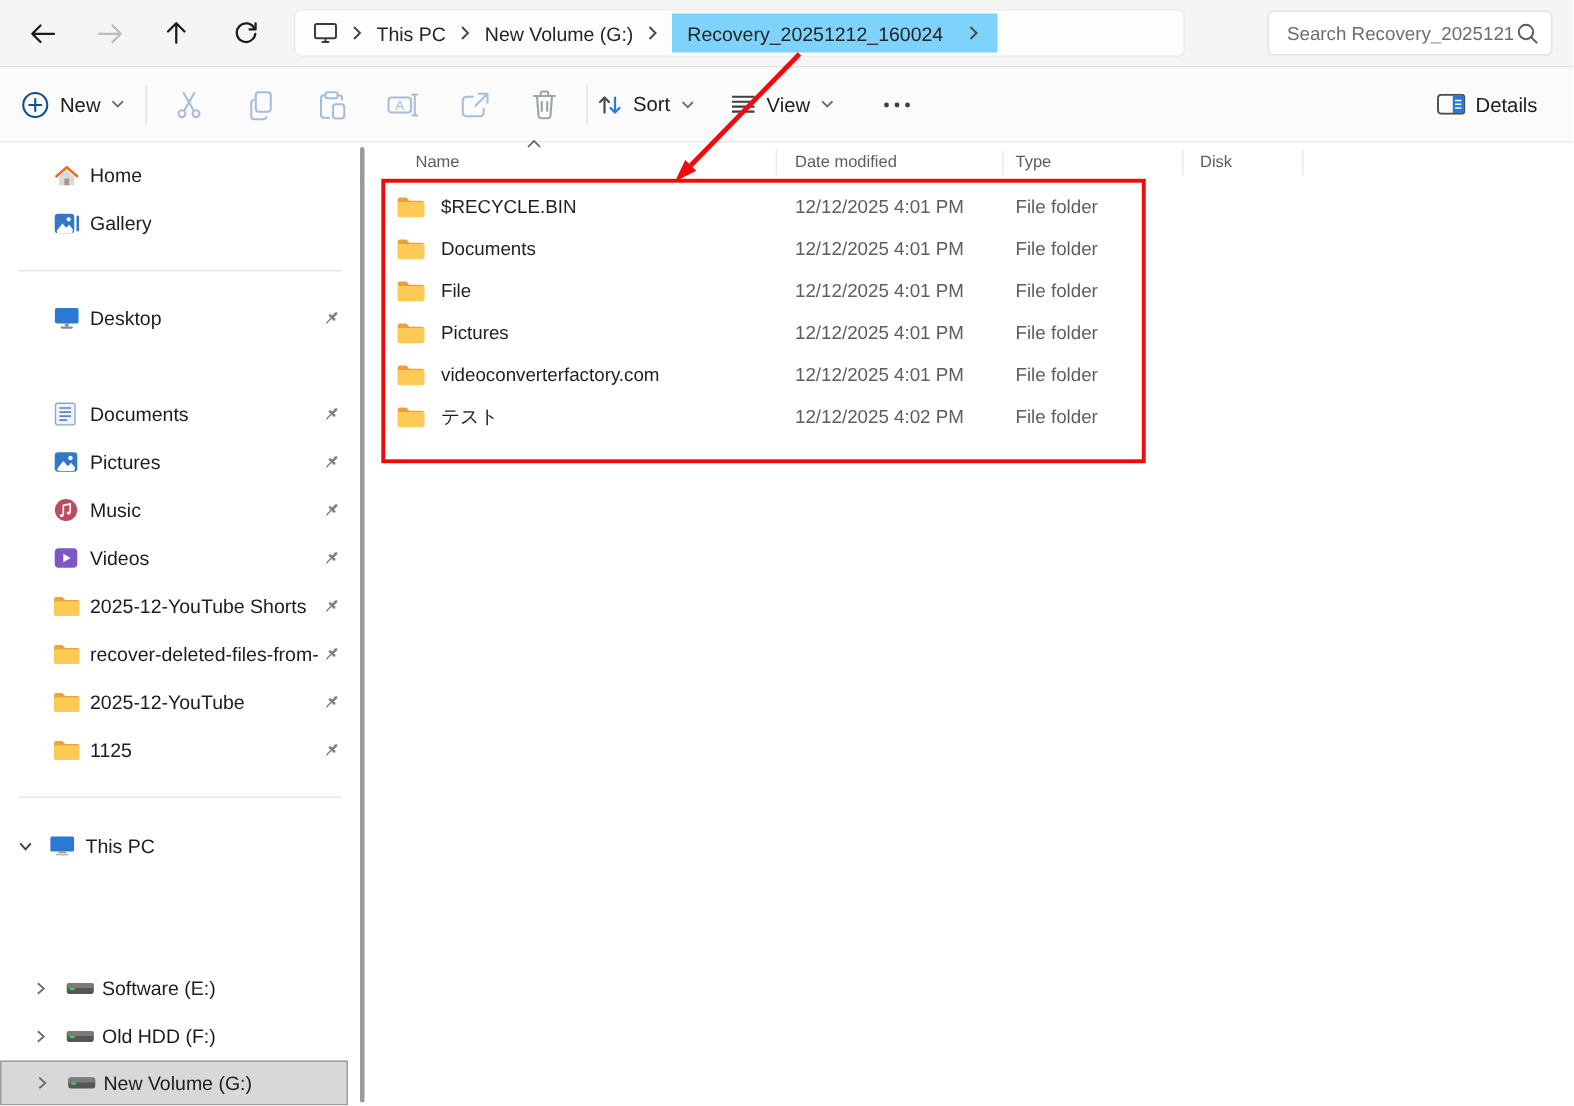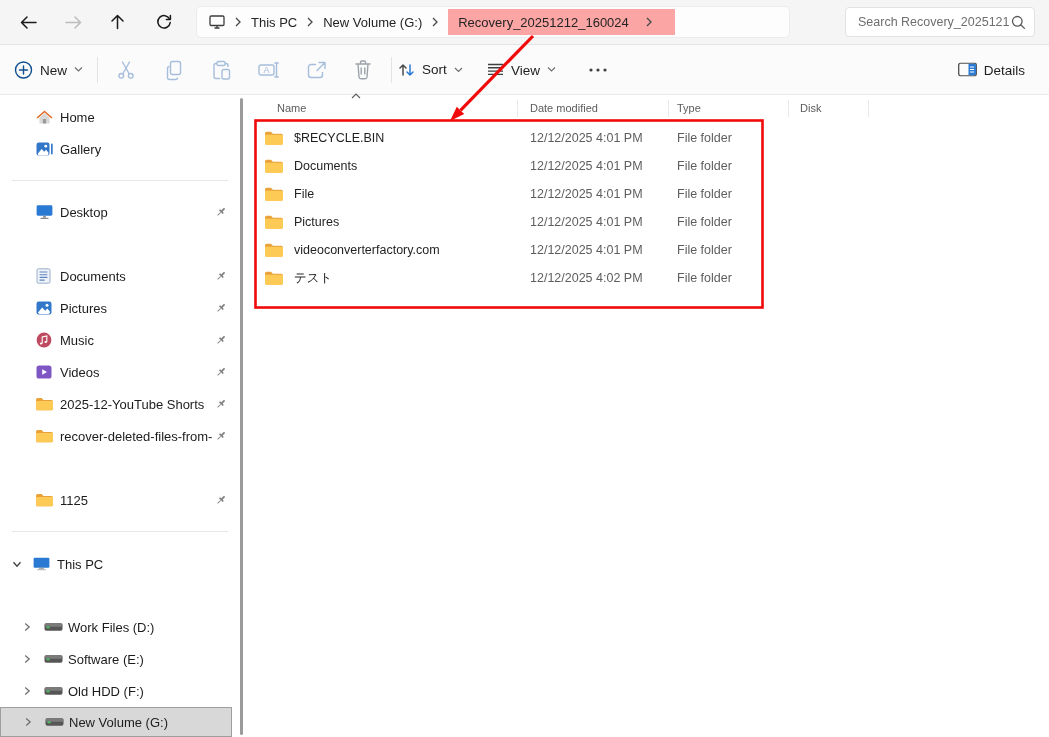--- a/index.html
+++ b/index.html
@@ -8,22 +8,22 @@
        -webkit-font-smoothing:antialiased;}
   
   .navbar{position:absolute;top:0;left:0;right:0;height:44px;background:#f5f5f5;
           border-bottom:1px solid #e3e3e3;}
   .navbtn{position:absolute;top:50%;transform:translateY(-50%);width:30px;height:30px;
           display:flex;align-items:center;justify-content:center;border-radius:4px;}
   .addressbar{position:absolute;left:196px;top:6px;width:594px;height:32px;background:#fdfdfd;
           border:1px solid #ececec;border-radius:5px;display:flex;align-items:center;
           padding-left:12px;box-sizing:border-box;gap:9px;font-size:13px;color:#242424;}
   .crumb{white-space:nowrap;cursor:default;}
-  .crumb-hl{background:#fca5a5;height:26px;display:flex;align-items:center;
-          padding:0 22px 0 10px;gap:16px;}
+  .crumb-hl{background:#7dd3fc;height:26px;display:flex;align-items:center;
+          padding:0 12px 0 10px;gap:16px;}
   .searchbox{position:absolute;left:845px;top:7px;width:190px;height:30px;background:#ffffff;
           border:1px solid #e2e2e2;border-radius:4px;display:flex;align-items:center;
           box-sizing:border-box;padding:0 8px 0 10px;}
   .searchbox input{flex:1;border:none;outline:none;background:transparent;font-size:12.5px;
           color:#6e6e6e;font-family:inherit;min-width:0;}
   
   .toolbar{position:absolute;top:45px;left:0;right:0;height:49px;background:#fbfbfb;
           border-bottom:1px solid #ebebeb;}
   .tbtn{position:absolute;top:50%;transform:translateY(-50%);display:flex;align-items:center;
           gap:7px;font-size:13.5px;color:#1d1d1d;}
@@ -359,20 +359,38 @@
     <span class="spin">
         <svg width="12" height="12" viewBox="0 0 12 12">
           <g fill="#7f7f7f" transform="rotate(45 6 6)">
             <rect x="5.1" y="0.8" width="1.8" height="5" rx="0.9"></rect>
             <rect x="3.2" y="4.6" width="5.6" height="1.7" rx="0.85"></rect>
             <rect x="5.55" y="6.3" width="0.9" height="4.6" rx="0.45"></rect>
           </g>
         </svg>
       </span>
   </div>
+  <div class="sitem" style="top:452px">
+    <span class="sic">
+        <svg width="17" height="13" viewBox="0 0 17 13">
+          <path d="M1.6.5h4.1l1.7 2h8a1.6 1.6 0 0 1 1.6 1.6v7.2a1.7 1.7 0 0 1-1.7 1.7H1.7A1.7 1.7 0 0 1 0 11.3V2.1A1.6 1.6 0 0 1 1.6.5z" fill="#e9a23b"></path>
+          <path d="M0 3.4h17v7.9a1.7 1.7 0 0 1-1.7 1.7H1.7A1.7 1.7 0 0 1 0 11.3z" fill="#fdca55"></path>
+        </svg>
+      </span>
+    <span class="slabel">2025-12-YouTube</span>
+    <span class="spin">
+        <svg width="12" height="12" viewBox="0 0 12 12">
+          <g fill="#7f7f7f" transform="rotate(45 6 6)">
+            <rect x="5.1" y="0.8" width="1.8" height="5" rx="0.9"></rect>
+            <rect x="3.2" y="4.6" width="5.6" height="1.7" rx="0.85"></rect>
+            <rect x="5.55" y="6.3" width="0.9" height="4.6" rx="0.45"></rect>
+          </g>
+        </svg>
+      </span>
+  </div>
   <div class="sitem" style="top:484px">
     <span class="sic">
         <svg width="17" height="13" viewBox="0 0 17 13">
           <path d="M1.6.5h4.1l1.7 2h8a1.6 1.6 0 0 1 1.6 1.6v7.2a1.7 1.7 0 0 1-1.7 1.7H1.7A1.7 1.7 0 0 1 0 11.3V2.1A1.6 1.6 0 0 1 1.6.5z" fill="#e9a23b"></path>
           <path d="M0 3.4h17v7.9a1.7 1.7 0 0 1-1.7 1.7H1.7A1.7 1.7 0 0 1 0 11.3z" fill="#fdca55"></path>
         </svg>
       </span>
     <span class="slabel">1125</span>
     <span class="spin">
         <svg width="12" height="12" viewBox="0 0 12 12">
@@ -393,35 +411,20 @@
         </svg>
       </span>
     <span class="tpcic">
         <svg width="17" height="14" viewBox="0 0 17 14">
           <rect x="0.6" y="0.7" width="15.8" height="10" rx="1" fill="#2a7ad4"></rect>
           <rect x="6" y="10.7" width="5" height="1.1" fill="#9a9a9a"></rect>
           <rect x="4.2" y="12" width="8.6" height="1.3" rx="0.6" fill="#bdbdbd"></rect>
         </svg>
       </span>
     <span class="tpclabel">This PC</span>
-  </div>
-  <div class="sitem" style="top:611px">
-    <span class="dchev">
-        <svg width="10" height="10" viewBox="0 0 10 10">
-          <path d="M3.2 1.5 7.2 5l-4 3.5" fill="none" stroke="#6a6a6a" stroke-width="1.2"></path>
-        </svg>
-      </span>
-    <span class="dic">
-        <svg width="19" height="9" viewBox="0 0 19 9">
-          <rect x="0.5" y="0.8" width="18" height="7.4" rx="1.8" fill="#565656"></rect>
-          <rect x="0.5" y="0.8" width="18" height="3.4" rx="1.7" fill="#7b7b7b"></rect>
-          <rect x="2.4" y="4" width="3.4" height="1.7" rx="0.85" fill="#49c95f"></rect>
-        </svg>
-      </span>
-    <span class="dlabel">Work Files (D:)</span>
   </div>
   <div class="sitem" style="top:643px">
     <span class="dchev">
         <svg width="10" height="10" viewBox="0 0 10 10">
           <path d="M3.2 1.5 7.2 5l-4 3.5" fill="none" stroke="#6a6a6a" stroke-width="1.2"></path>
         </svg>
       </span>
     <span class="dic">
         <svg width="19" height="9" viewBox="0 0 19 9">
           <rect x="0.5" y="0.8" width="18" height="7.4" rx="1.8" fill="#565656"></rect>

